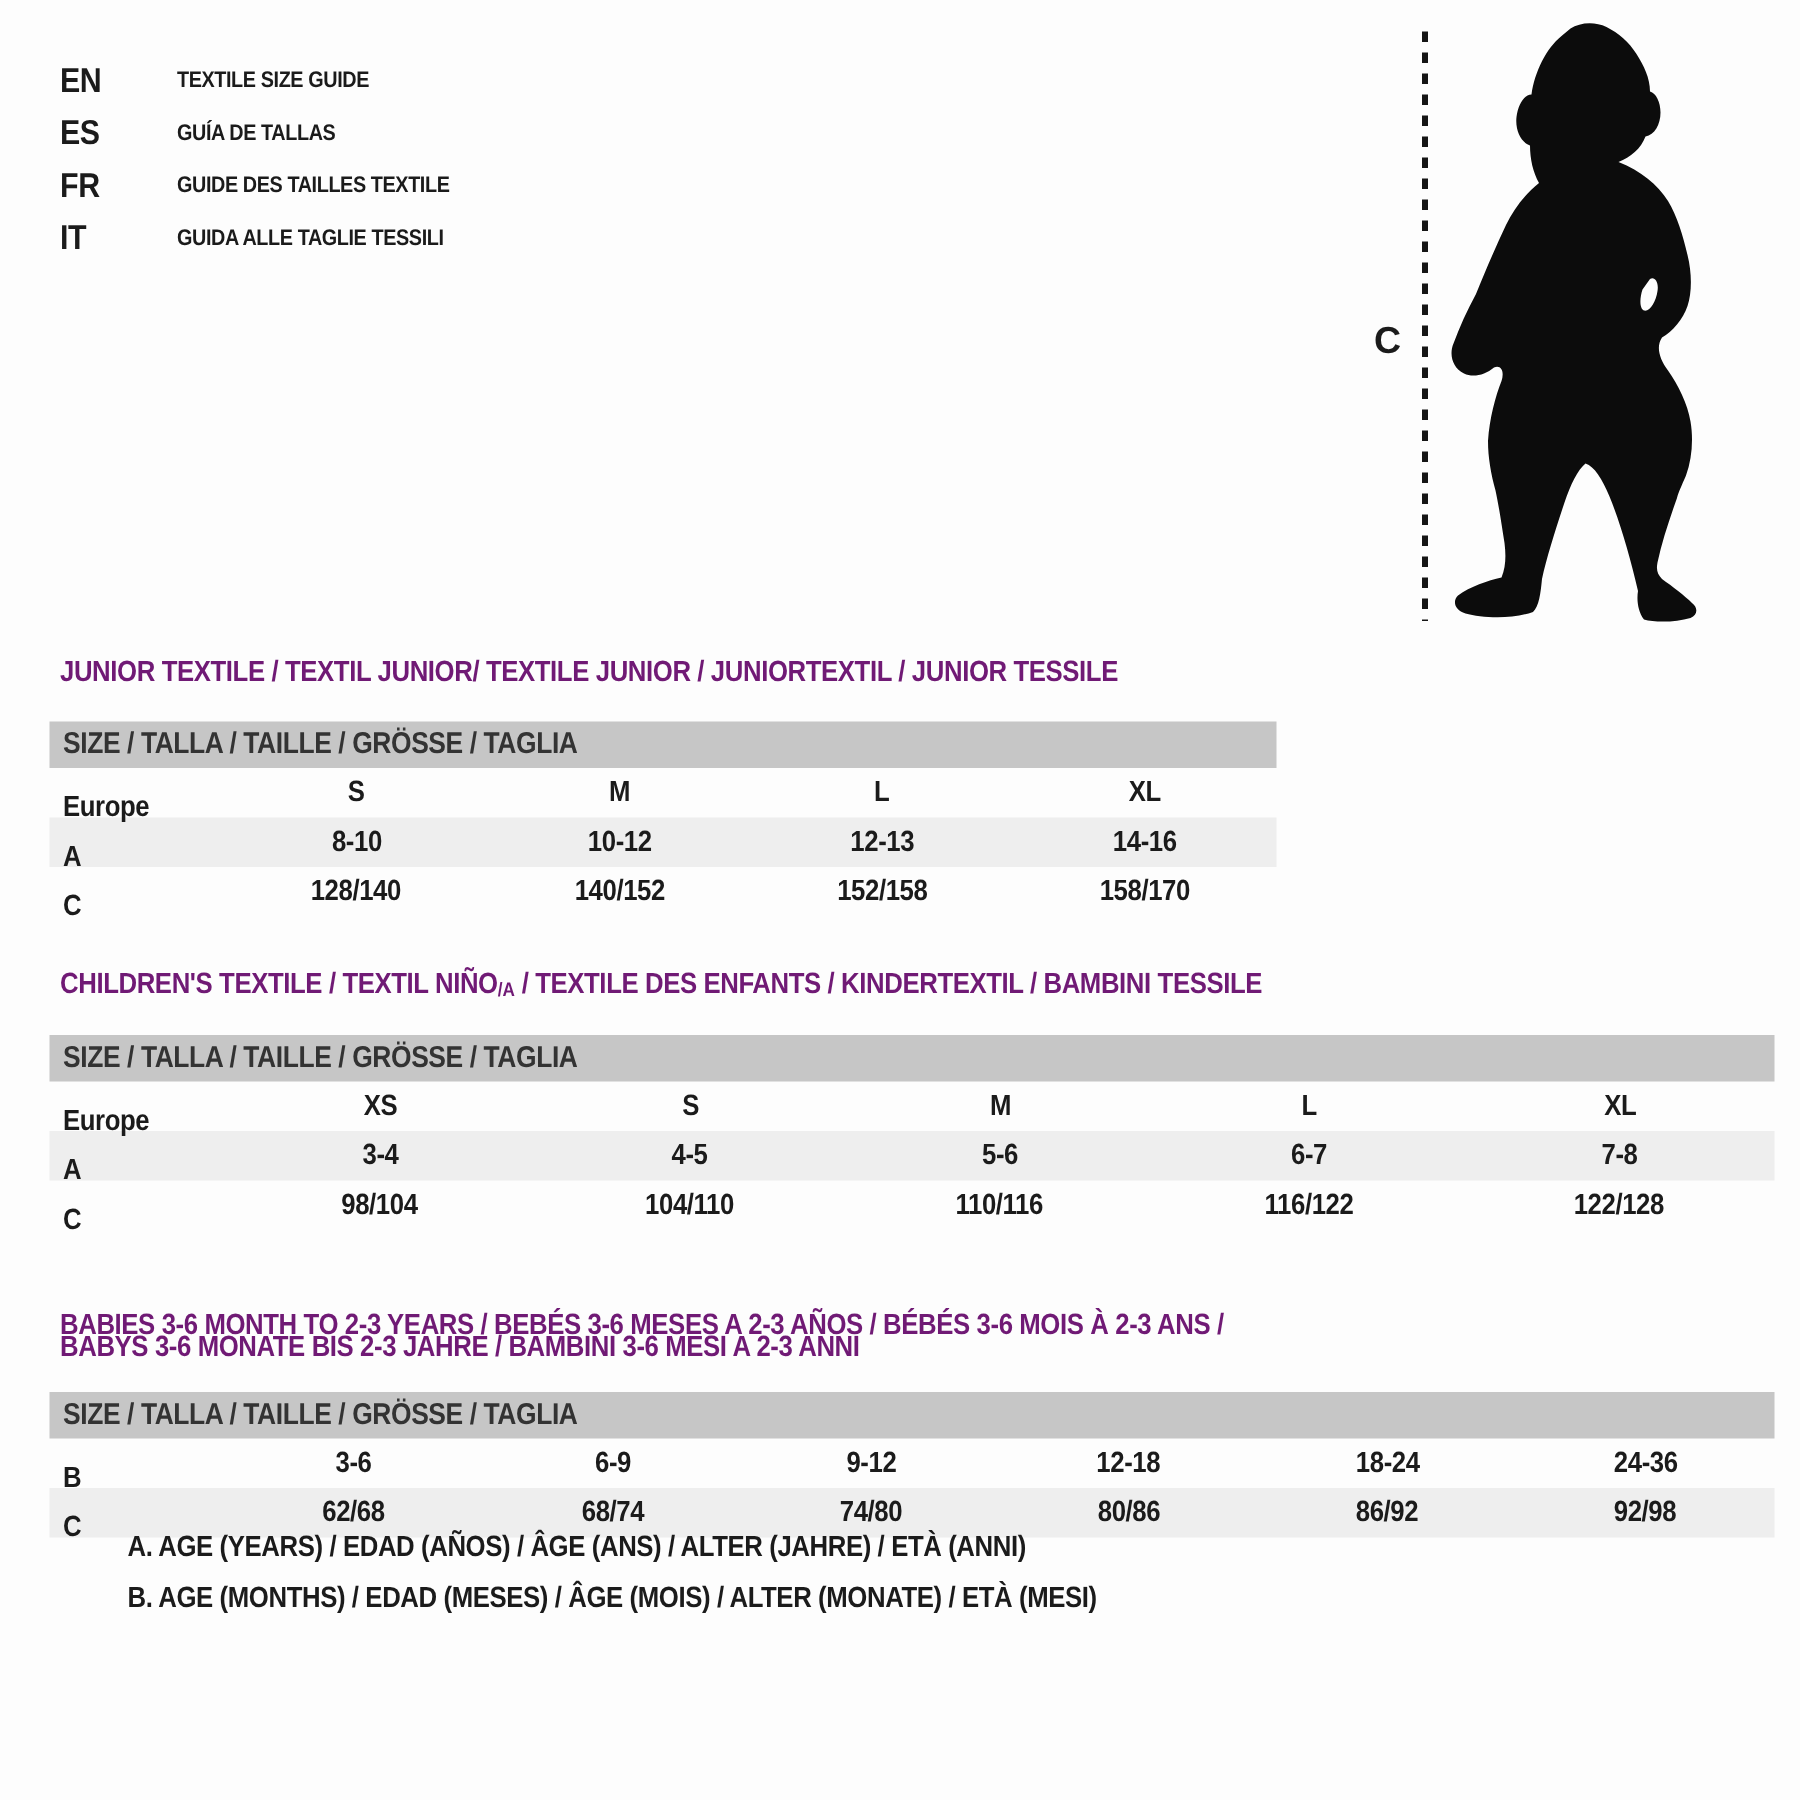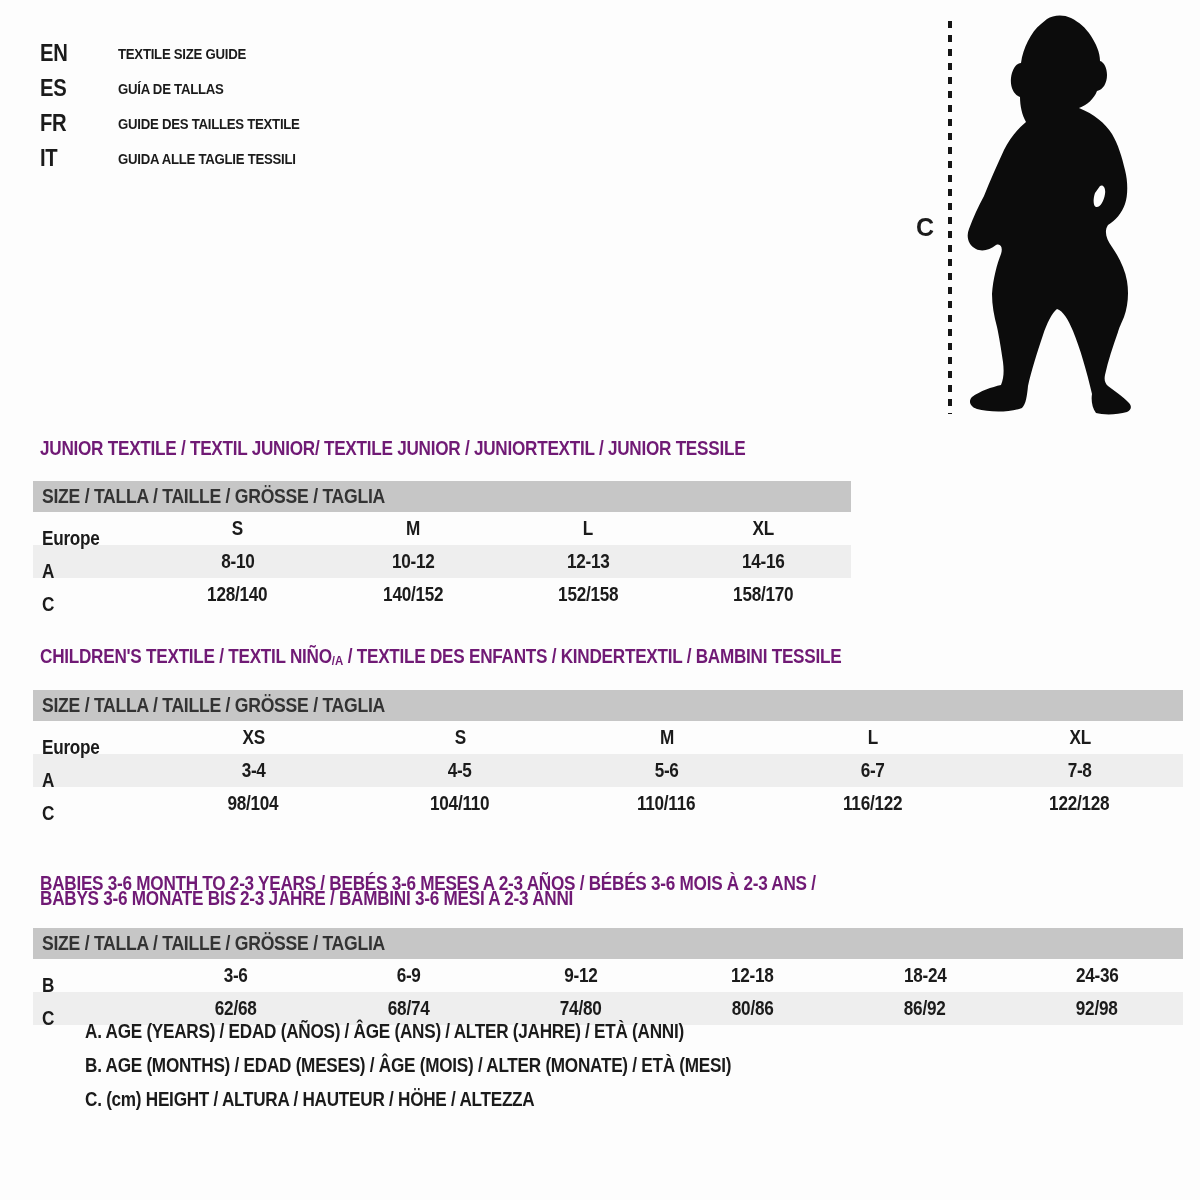--- a/index.html
+++ b/index.html
@@ -206,14 +206,13 @@
     <div class="tcell"><span class="cxc">74/80</span></div>
     <div class="tcell"><span class="cxc">80/86</span></div>
     <div class="tcell"><span class="cxc">86/92</span></div>
     <div class="tcell"><span class="cxc">92/98</span></div>
   </div>
 </div>
 
 <div class="abs" style="left:40px; top:1020px;margin-left:45px;">
   <div class="legend-line"><span class="cx">A. AGE (YEARS) / EDAD (AÑOS) / ÂGE (ANS) / ALTER (JAHRE) / ETÀ (ANNI)</span></div>
   <div class="legend-line"><span class="cx">B. AGE (MONTHS) / EDAD (MESES) / ÂGE (MOIS) / ALTER (MONATE) / ETÀ (MESI)</span></div>
-  <div class="legend-line"><span class="cx">C. (cm) HEIGHT / ALTURA / HAUTEUR / HÖHE / ALTEZZA</span></div>
 </div>
 
 </body></html>

